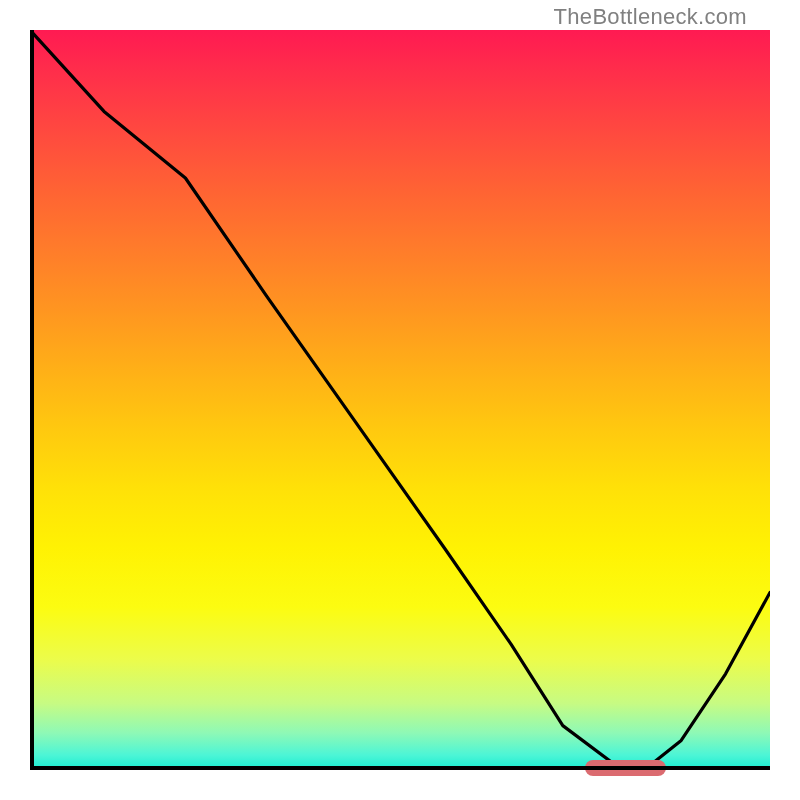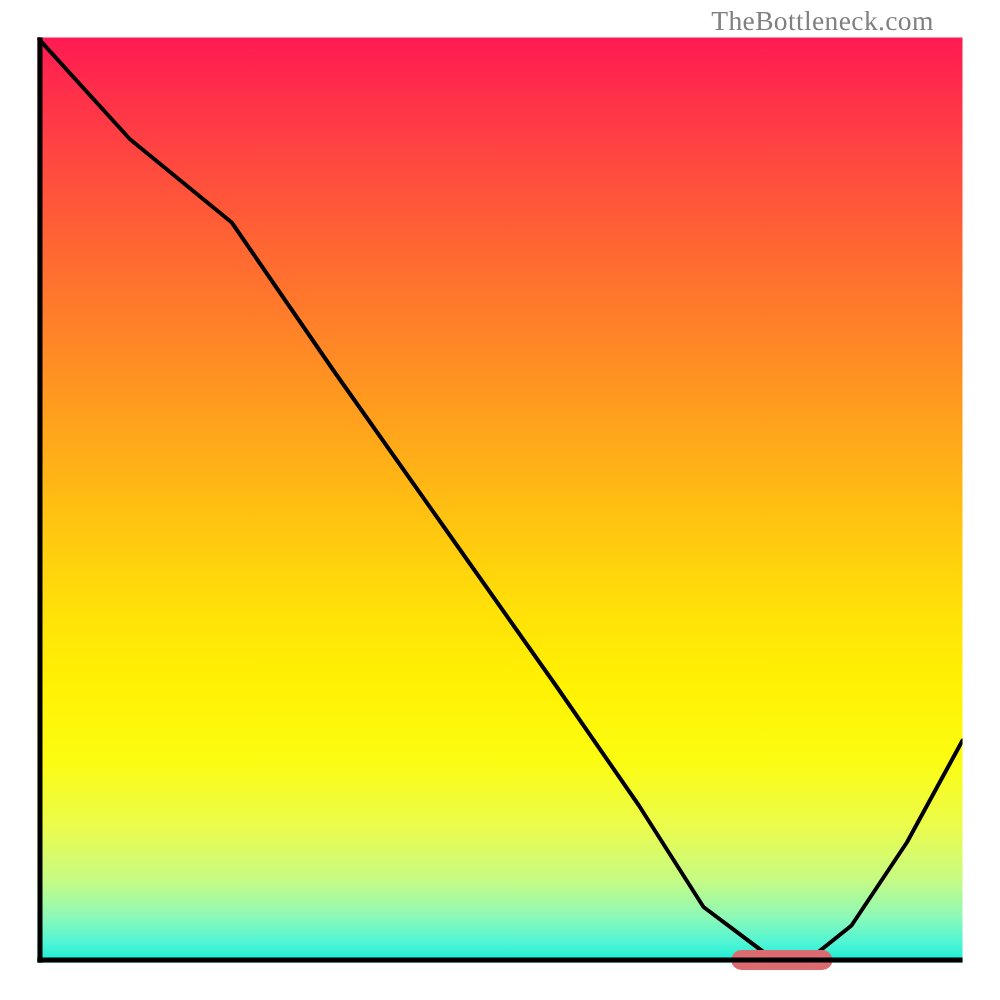--- a/index.html
+++ b/index.html
@@ -7,21 +7,20 @@
     padding: 0;
     width: 800px;
     height: 800px;
     background: #ffffff;
     font-family: Arial, Helvetica, sans-serif;
   }
   .page {
     position: relative;
     width: 759px;
     height: 800px;
-    font-family: Liberation Serif, serif;
   }
   .watermark {
     position: absolute;
     top: 4px;
     right: 12px;
     color: #808080;
     font-size: 22px;
     font-weight: 500;
     letter-spacing: 0.3px;
     z-index: 10;

